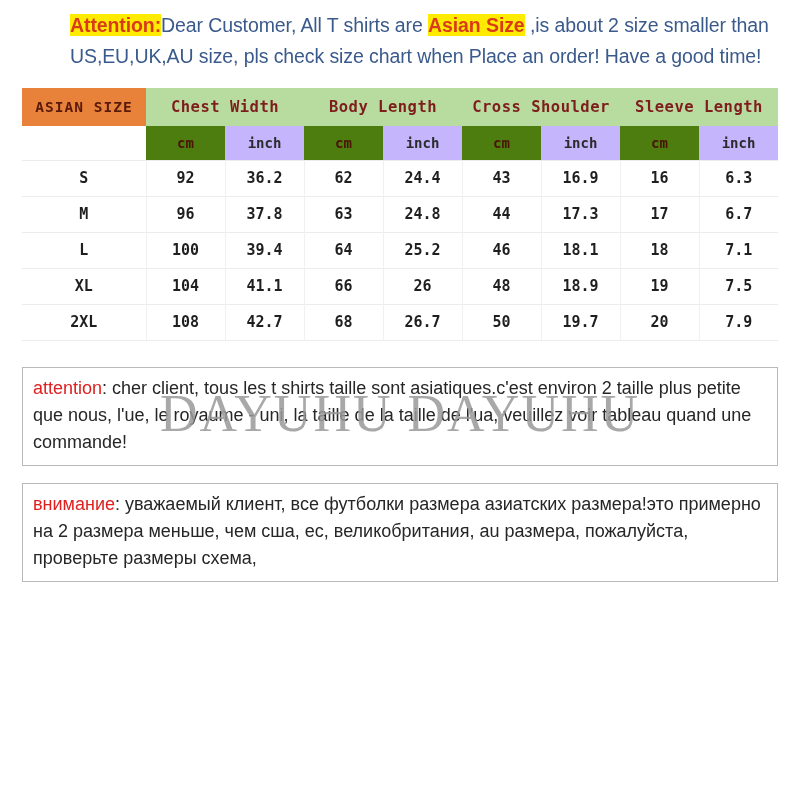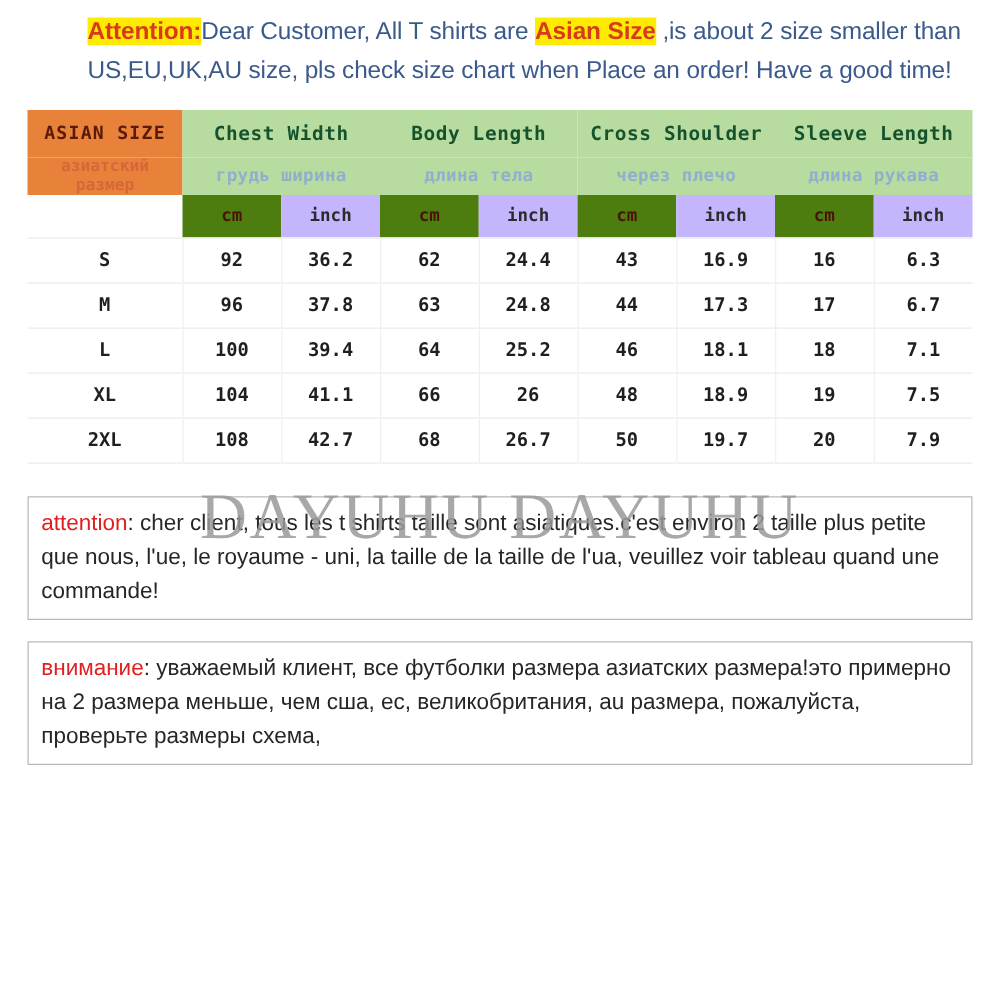--- a/index.html
+++ b/index.html
@@ -43,21 +43,21 @@
   }
   table.size-chart td {
     padding: 0;
     text-align: center;
     vertical-align: middle;
   }
 
   
   .hdr-green {
     background: #b8dca0;
-    color: #14532d;
+    color: #7f1d1d;
     font-size: 15.5px;
     font-weight: 700;
     height: 38px;
     letter-spacing: 0.5px;
   }
   .hdr-green-sub {
     background: #b8dca0;
     color: #8fb0cd;
     font-size: 14px;
     font-weight: 700;
@@ -178,27 +178,20 @@
     <tbody>
 
       <tr>
         <td class="hdr-asian" rowspan="1">ASIAN SIZE</td>
         <td class="hdr-green" colspan="2">Chest Width</td>
         <td class="hdr-green" colspan="2">Body Length</td>
         <td class="hdr-green" colspan="2">Cross Shoulder</td>
         <td class="hdr-green" colspan="2">Sleeve Length</td>
       </tr>
 
-      <tr>
-        <td class="hdr-asian-sub">азиатский размер</td>
-        <td class="hdr-green-sub" colspan="2">грудь ширина</td>
-        <td class="hdr-green-sub" colspan="2">длина тела</td>
-        <td class="hdr-green-sub" colspan="2">через плечо</td>
-        <td class="hdr-green-sub" colspan="2">длина рукава</td>
-      </tr>
 
       <tr>
         <td class="unit-blank"></td>
         <td class="unit-cm">cm</td>
         <td class="unit-inch">inch</td>
         <td class="unit-cm">cm</td>
         <td class="unit-inch">inch</td>
         <td class="unit-cm">cm</td>
         <td class="unit-inch">inch</td>
         <td class="unit-cm">cm</td>

